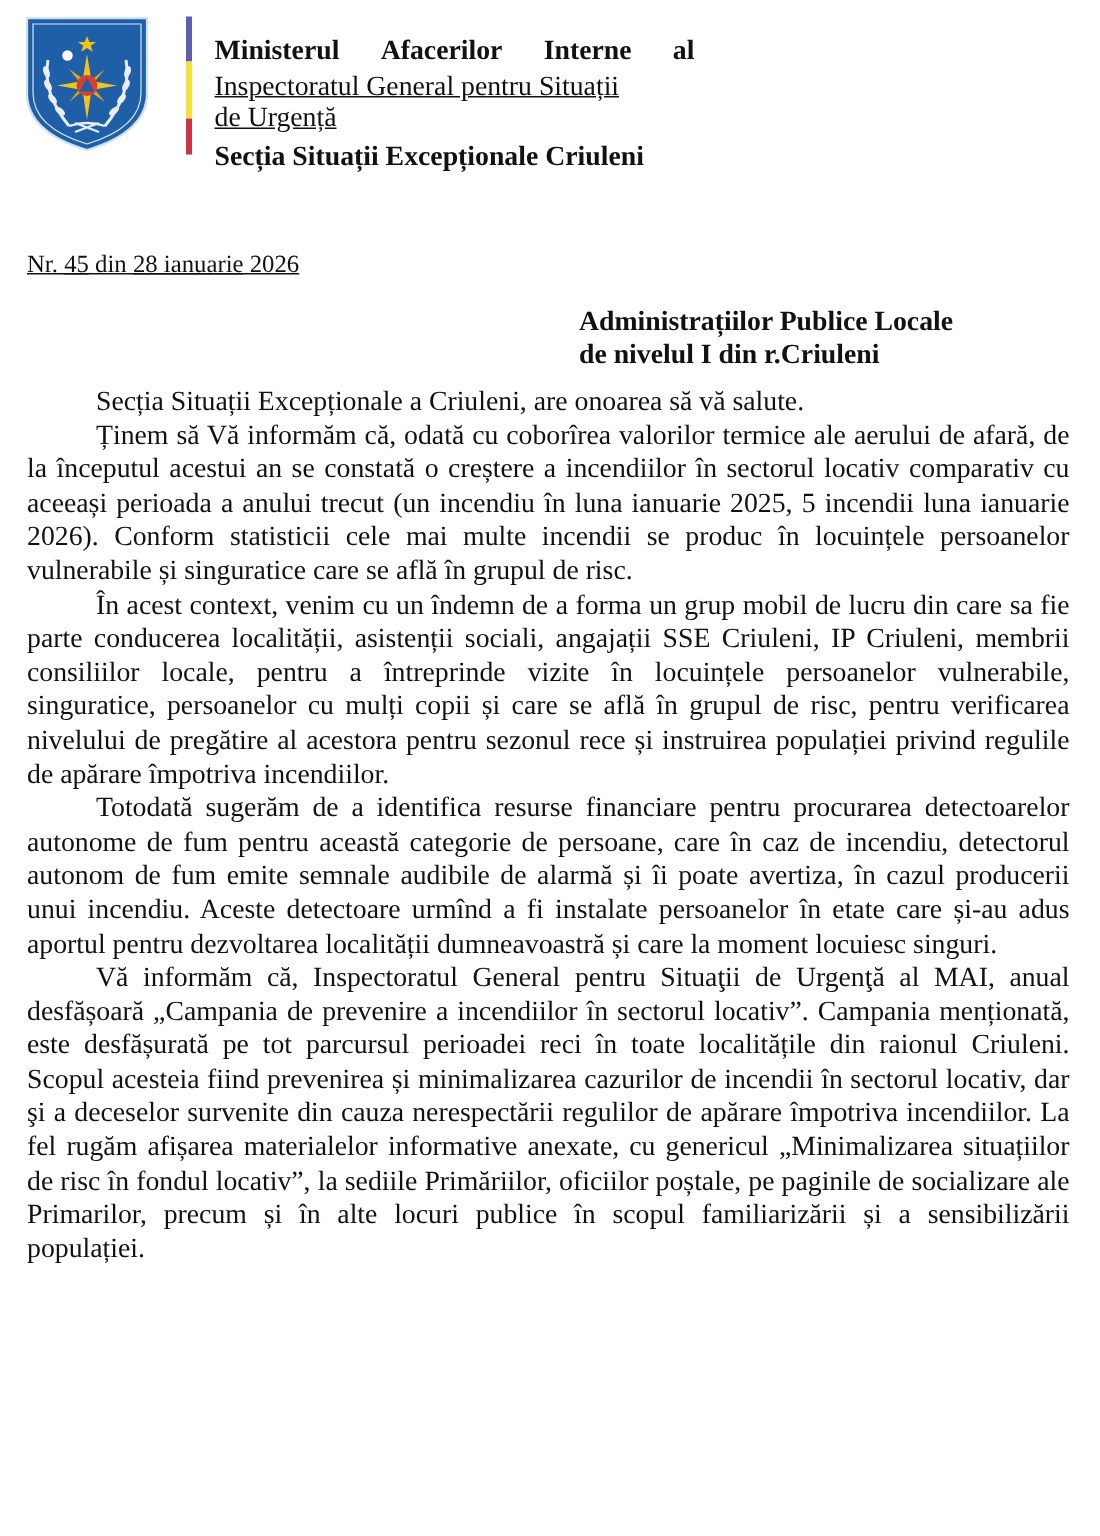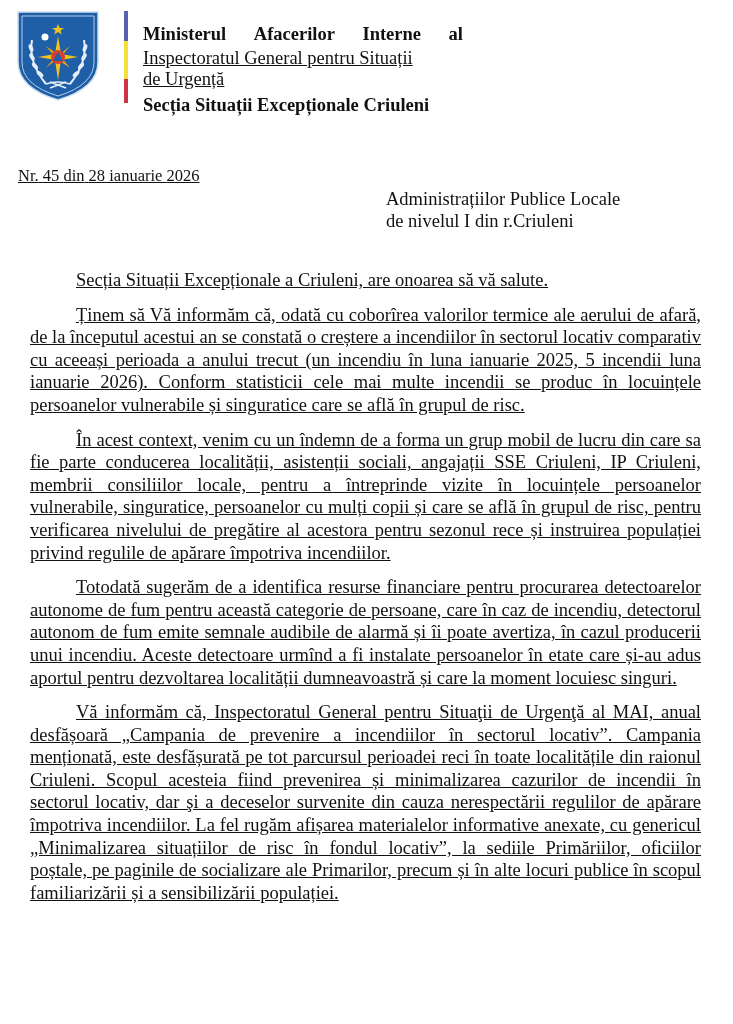--- a/index.html
+++ b/index.html
@@ -14,28 +14,28 @@
   .ministry {
     font-weight: bold; font-size: 18.5px; line-height: 21px; text-align: justify;
     text-align-last: left;
   }
   .ministry .line1 { display: flex; justify-content: space-between; margin-top: 14px; }
   .sub { font-size: 18.5px; line-height: 21px; margin-top: 3px; text-decoration: underline; }
   .sub2 { font-size: 18.5px; line-height: 21px; margin-top: 5px; font-weight: bold; }
   .ref { position: absolute; left: 18px; top: 166px; font-size: 16.5px; line-height: 20px; text-decoration: underline; }
   .ref u { text-decoration: underline; }
   .addressee {
-    position: absolute; left: 386px; top: 188px; font-weight: normal;
+    position: absolute; left: 386px; top: 204px; font-weight: bold;
     font-size: 18.5px; line-height: 22px;
   }
   .body-text {
     position: absolute; left: 18px; top: 257px; width: 695px;
     font-size: 18.5px; line-height: 22.6px; text-align: justify;
   }
-  .body-text p { margin: 12px; text-indent: 46px; text-decoration: underline; }
+  .body-text p { margin: 0; text-indent: 46px; }
 </style>
 </head>
 <body>
 
 <svg class="emblem" viewBox="0 0 84 92">
   <path d="M2 2 H82 V52 Q82 78 42 90 Q2 78 2 52 Z" fill="#1f5fa8" stroke="#cfe0f2" stroke-width="1.5"></path>
   <path d="M6 6 H78 V52 Q78 75 42 86 Q6 75 6 52 Z" fill="none" stroke="#d8e6f5" stroke-width="0.8"></path>
 
   <path d="M16 30 Q12 52 30 74" fill="none" stroke="#e8eef7" stroke-width="2"></path>
   <path d="M68 30 Q72 52 54 74" fill="none" stroke="#e8eef7" stroke-width="2"></path>

